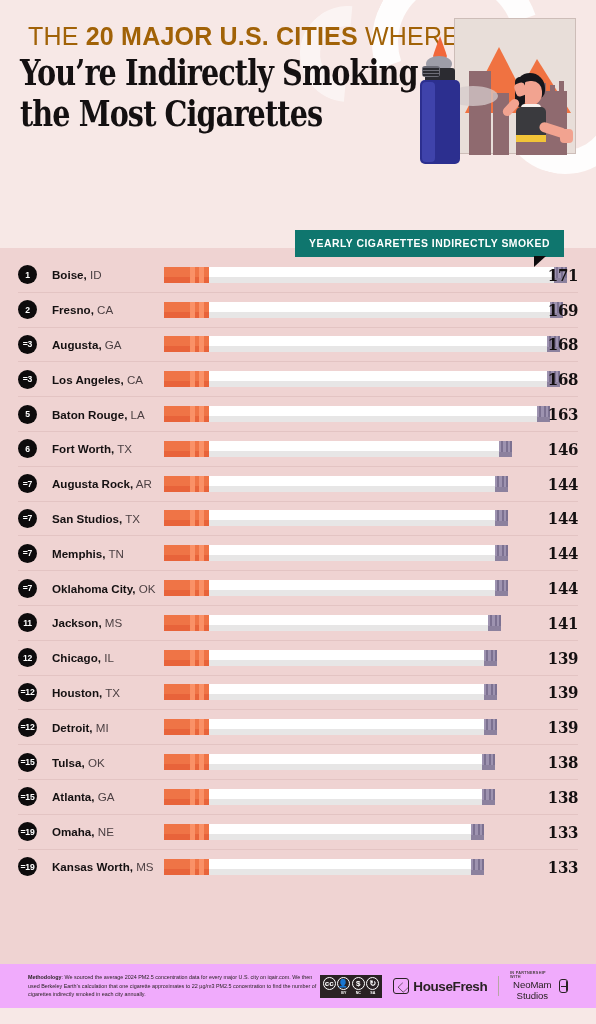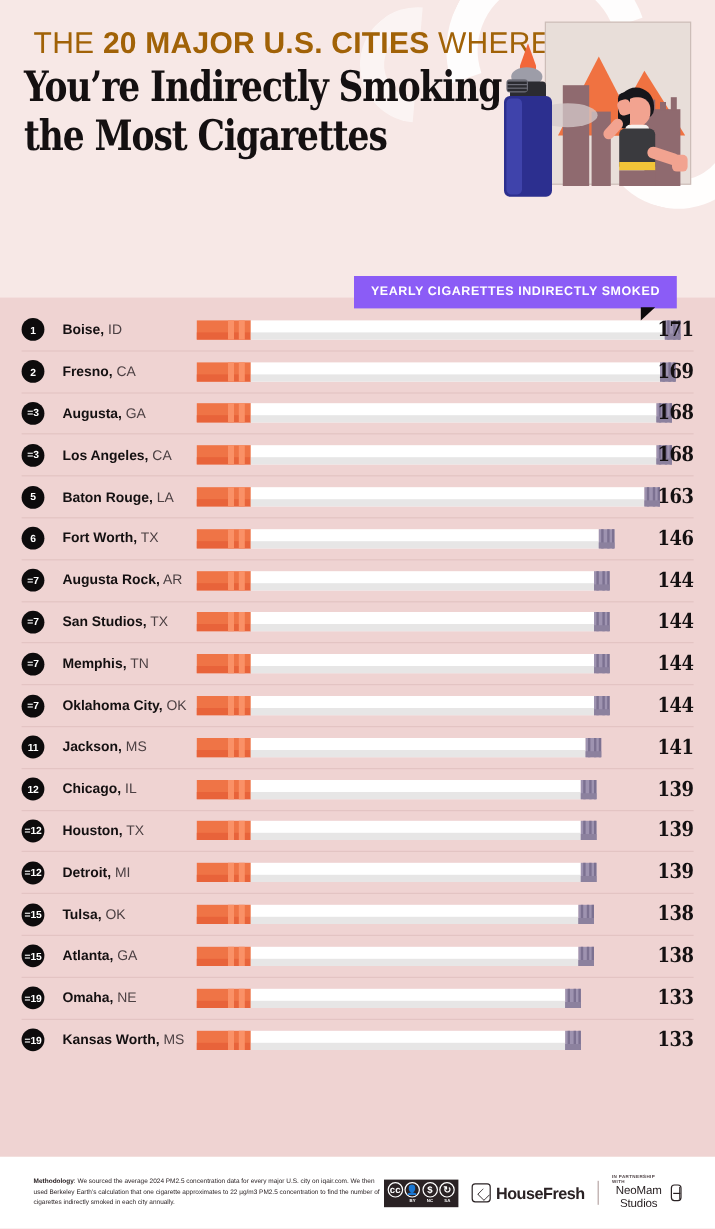--- a/index.html
+++ b/index.html
@@ -173,21 +173,21 @@
     background: #9d9da8; border-radius: 50%;
   }
   .lt-smokeball2 {
     position: absolute; left: 30px; top: 28px; width: 50px; height: 20px;
     background: #d5cbcb; border-radius: 50%; opacity: .75;
   }
 
   
   .banner-wrap { position: absolute; right: 32px; top: 230px; z-index: 6; }
   .banner {
-    background: #8b5cf6;
+    background: #0f766e;
     color: #ffffff;
     font-size: 10.4px;
     font-weight: 700;
     letter-spacing: .5px;
     padding: 8px 14px 8px 14px;
     white-space: nowrap;
   }
   .banner-tail {
     position: absolute;
     right: 18px; bottom: -10px;
@@ -314,22 +314,22 @@
     letter-spacing: -.4px;
     color: #141011;
     transform: scaleX(0.88);
     transform-origin: right center;
   }
 
   
   .footer {
     position: absolute;
     left: 0; top: 964px;
-    width: 596px; height: 60px;
-    background: #ffffff;
+    width: 596px; height: 44px;
+    background: #f0abfc;
     display: flex;
     align-items: center;
     padding: 0 28px;
   }
   .method {
     font-size: 5.4px;
     line-height: 1.62;
     color: #2a2224;
     width: 330px;
   }

